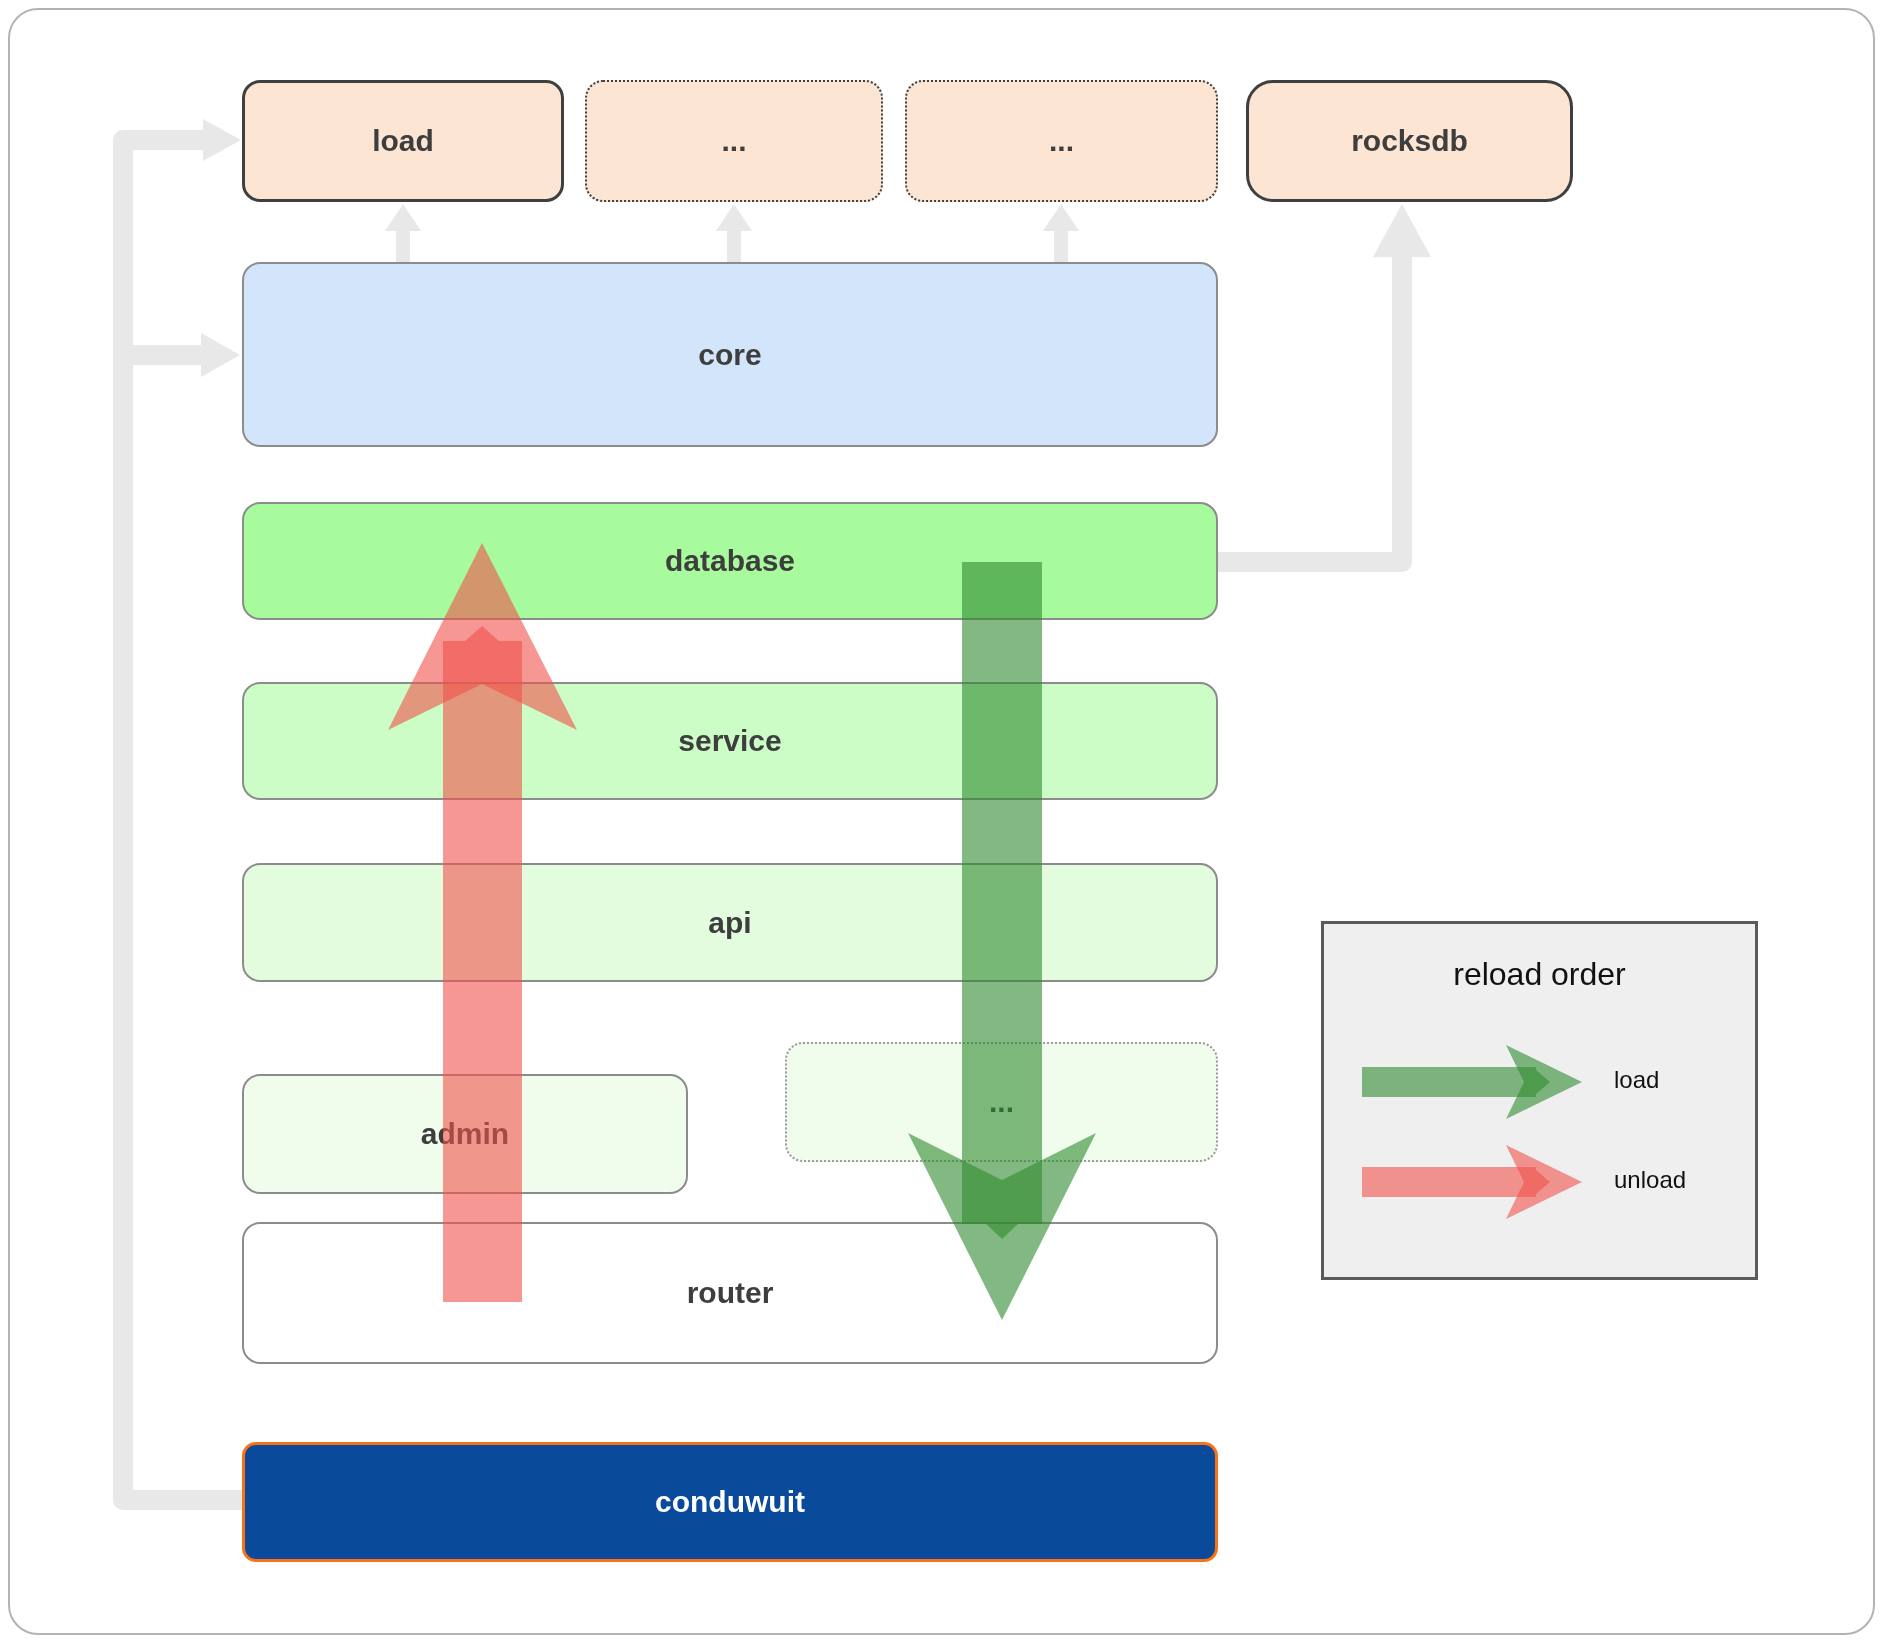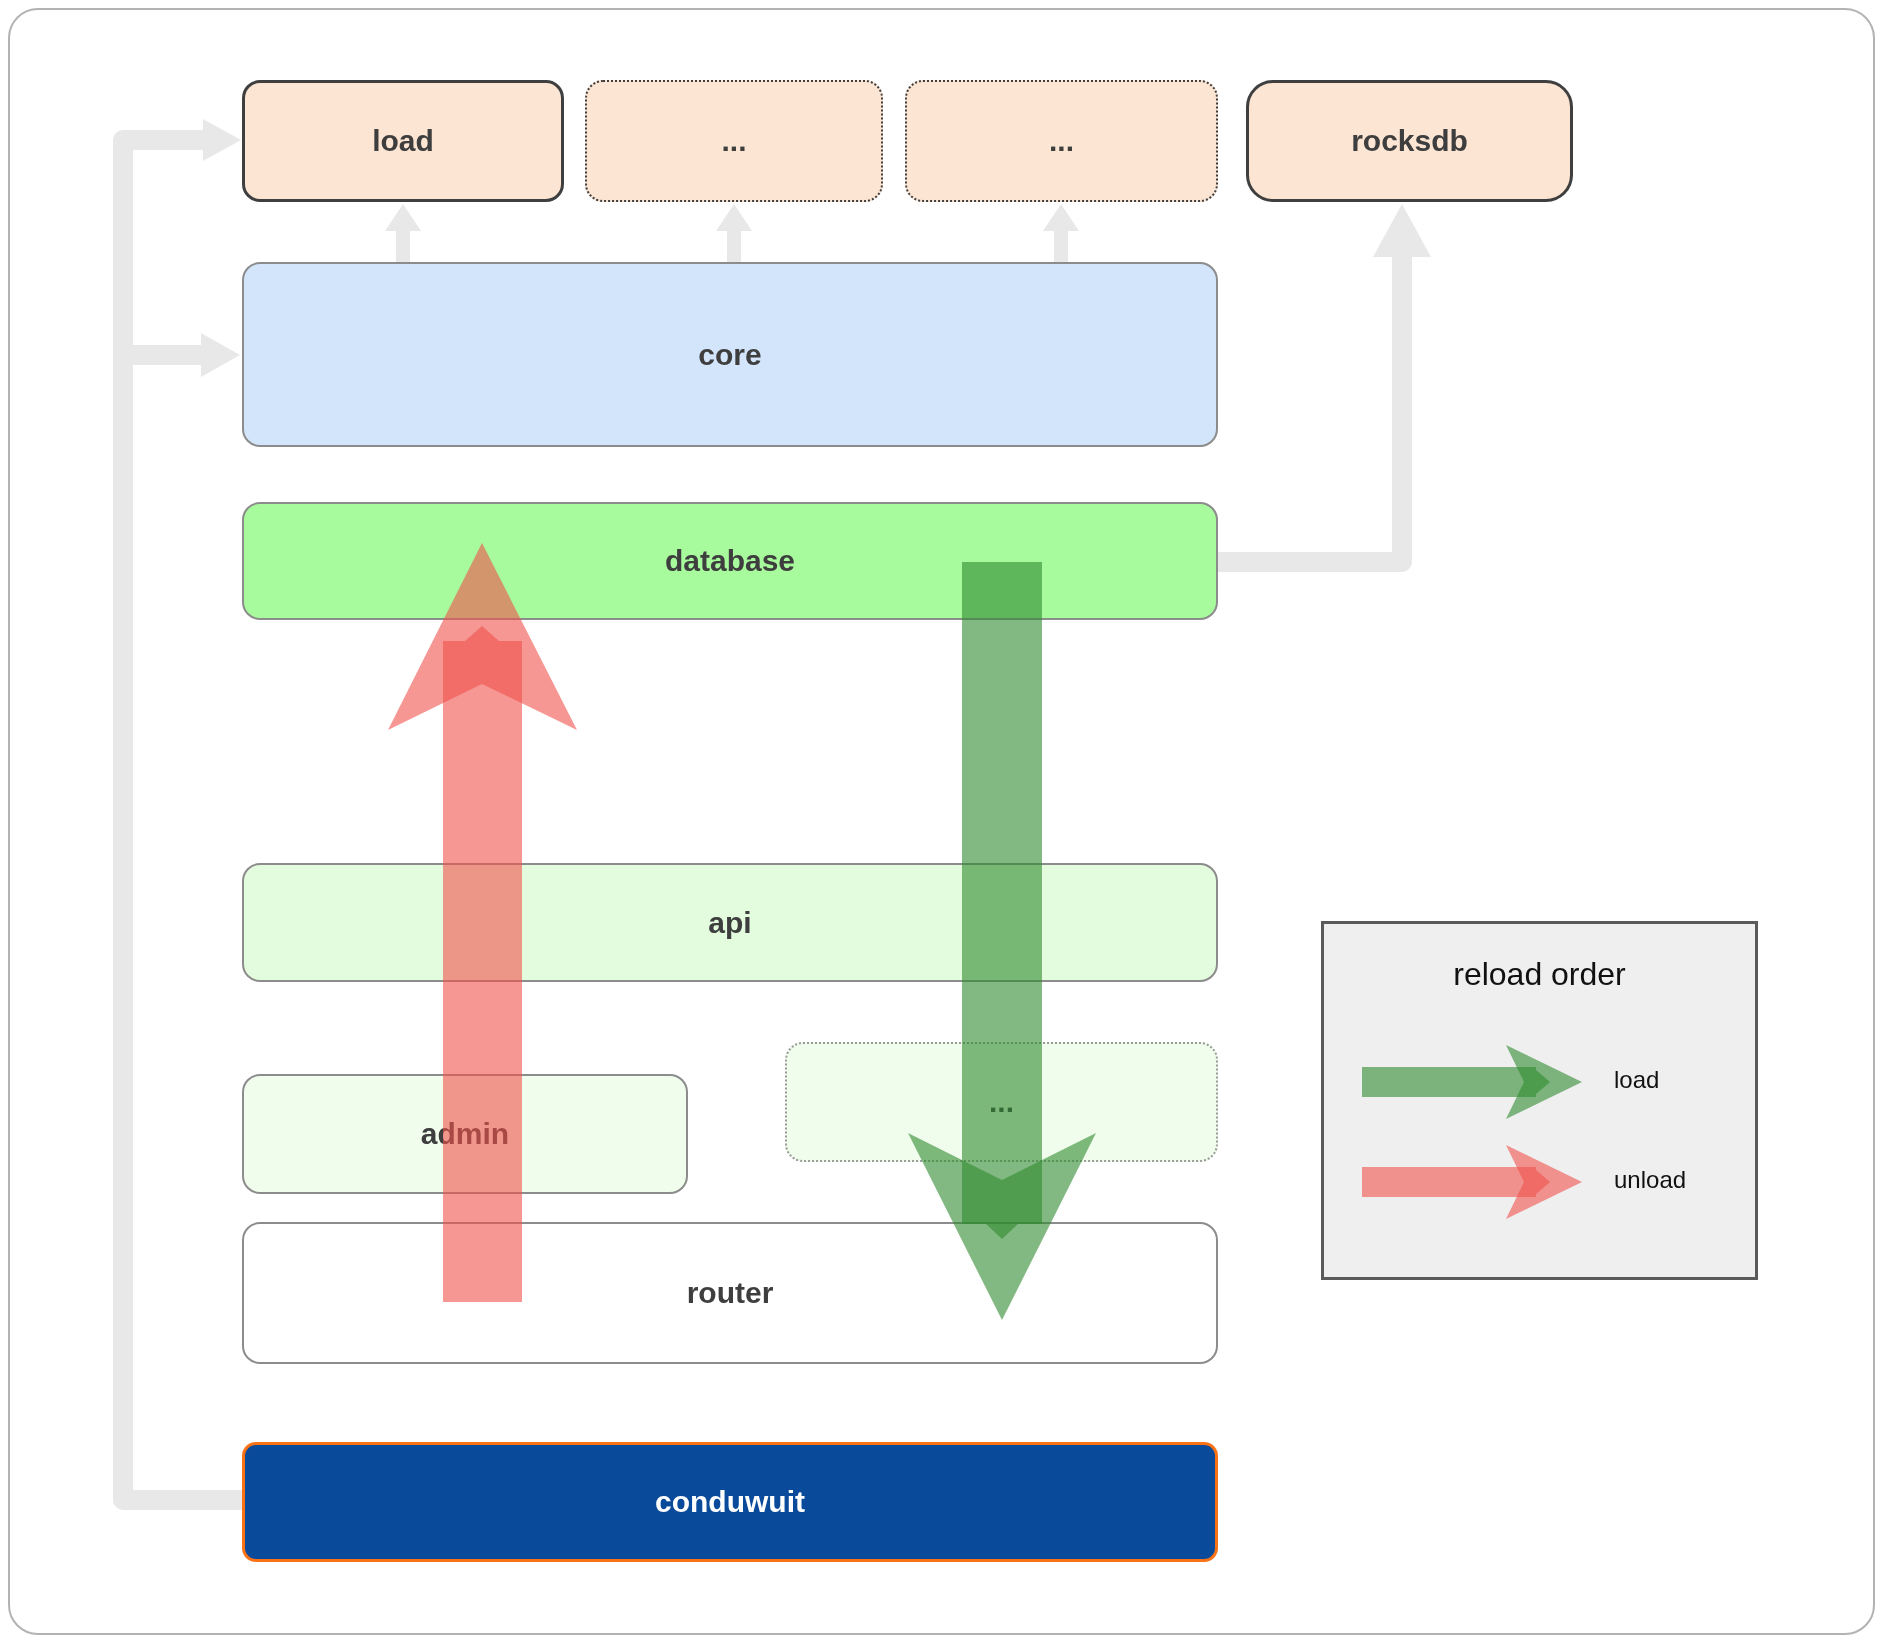--- a/index.html
+++ b/index.html
@@ -96,20 +96,23 @@
   </div>
   <div class="box rocksdb b-solid-dark">
     <span>rocksdb</span>
   </div>
   <div class="box core b-gray">
     <span>core</span>
   </div>
   <div class="box database b-gray">
     <span>database</span>
   </div>
+  <div class="box service b-gray">
+    <span>service</span>
+  </div>
   <div class="box api b-gray">
     <span>api</span>
   </div>
   <div class="box admin b-gray">
     <span>admin</span>
   </div>
   <div class="box dots3 b-dot-gray">
     <span>...</span>
   </div>
   <div class="box router b-gray">

